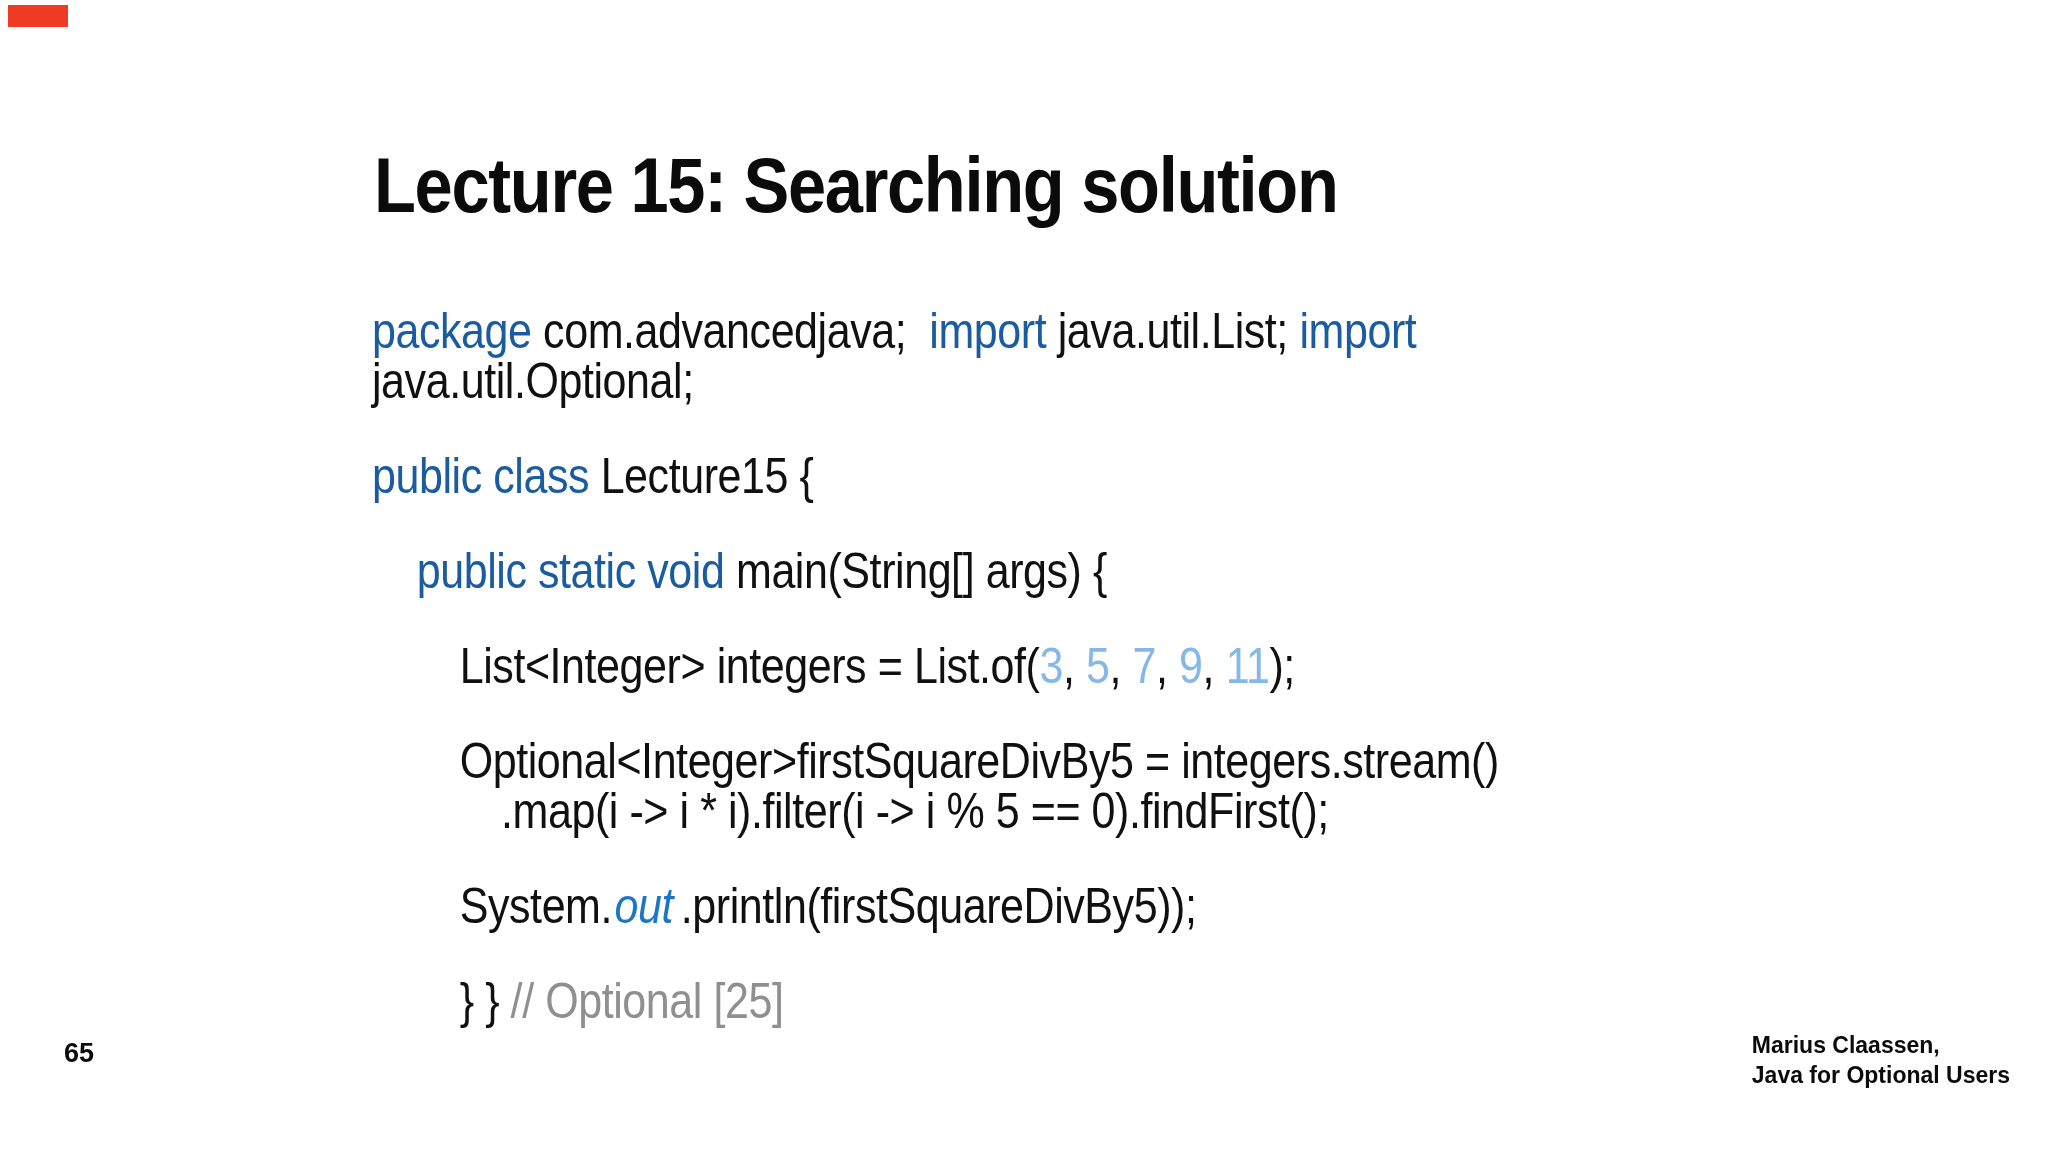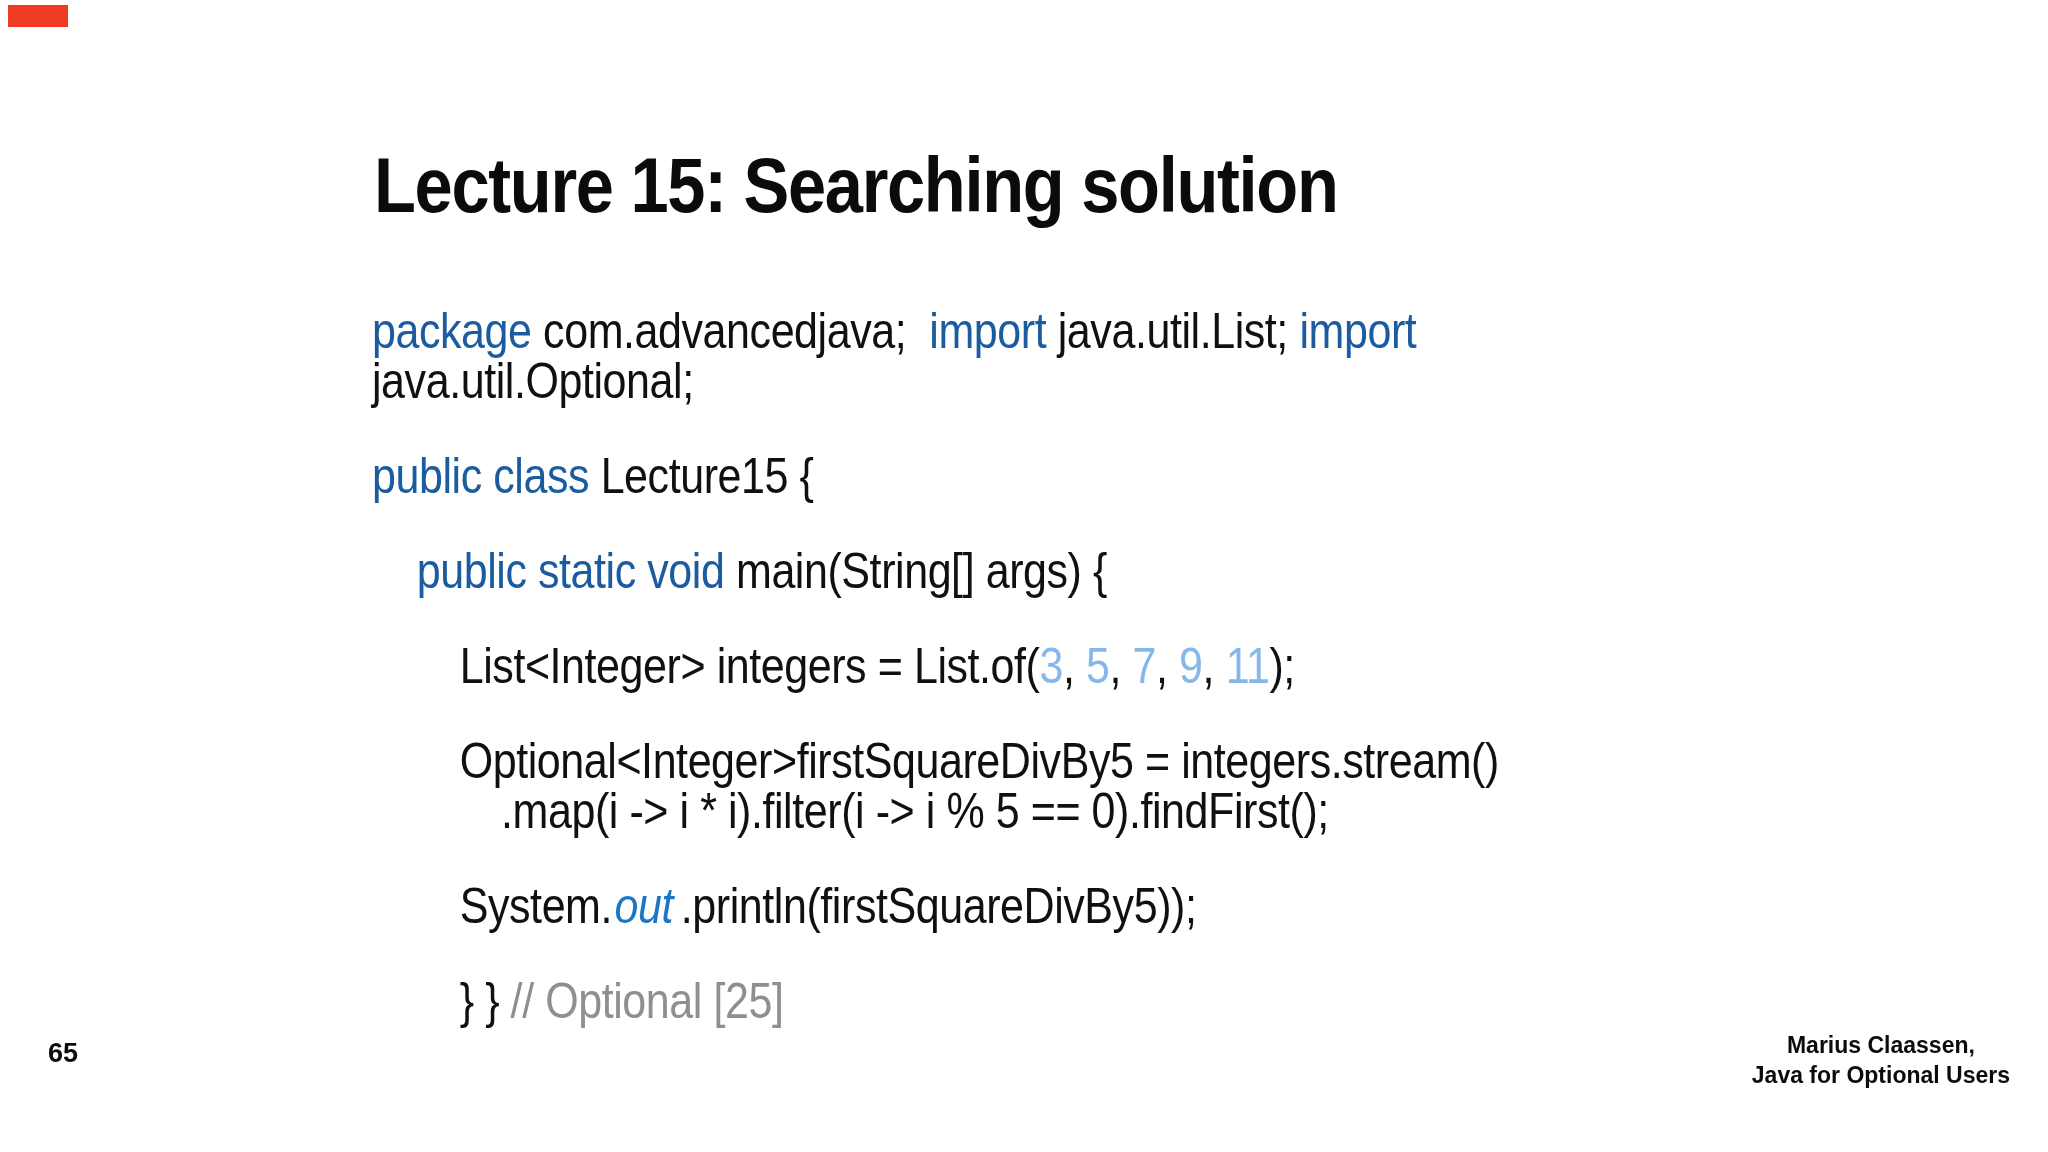--- a/index.html
+++ b/index.html
@@ -52,29 +52,29 @@
   .num { color: var(--num, #85b8ea); }
   .out {
     color: var(--out, #1b77c5);
     font-style: italic;
     margin-left: 0.06em;
     margin-right: 0.18em;
   }
   .cm  { color: var(--cm, #8f8f8f); }
   .page-num {
     position: absolute;
-    left: 48px; top: 1038px;
+    left: 64px; top: 1038px;
     font-size: 27px;
     font-weight: bold;
     color: #0b0b0b;
   }
   .attribution {
     position: absolute;
     right: 38px; top: 1030px;
-    text-align: center;
+    text-align: left;
     font-size: 23px;
     line-height: 30px;
     font-weight: bold;
     color: #0b0b0b;
   }
 </style>
 </head>
 <body>
 
 <div class="slide">

